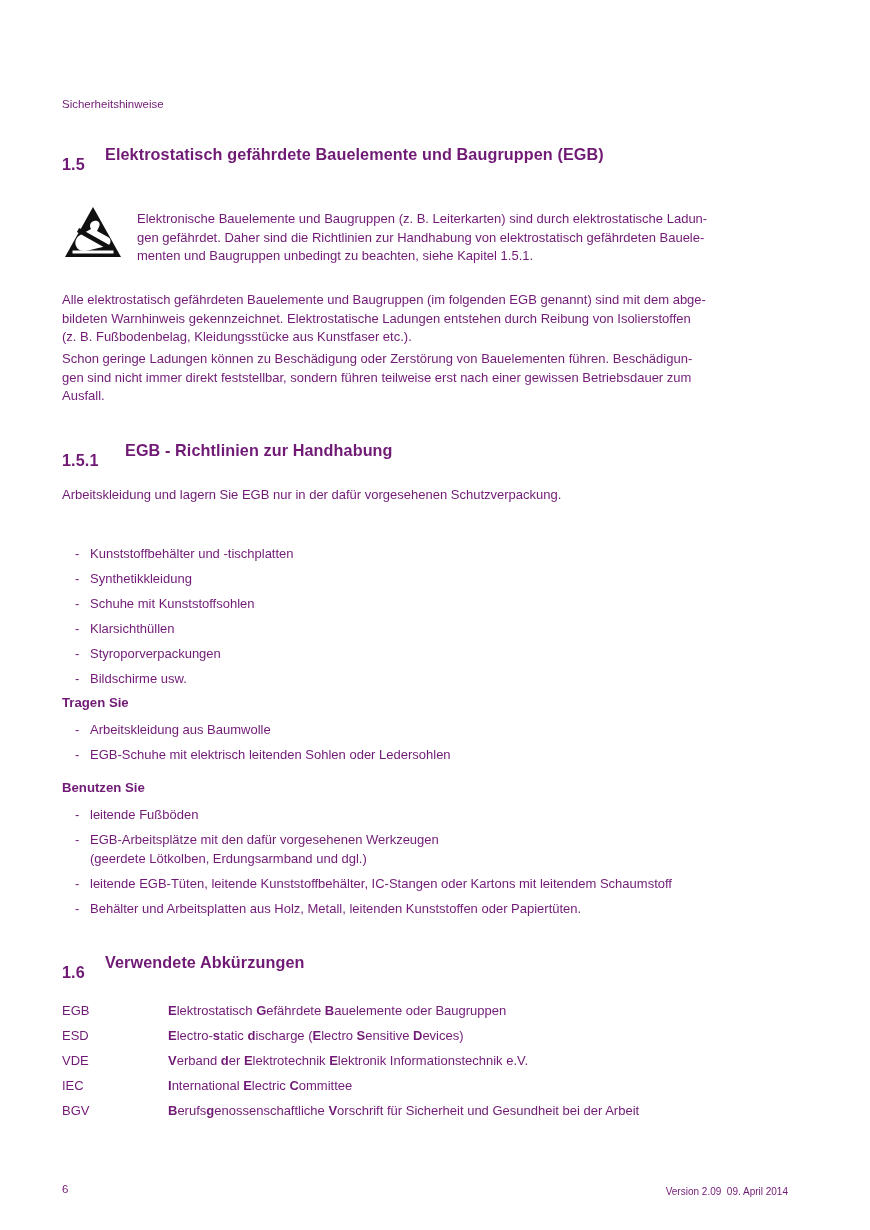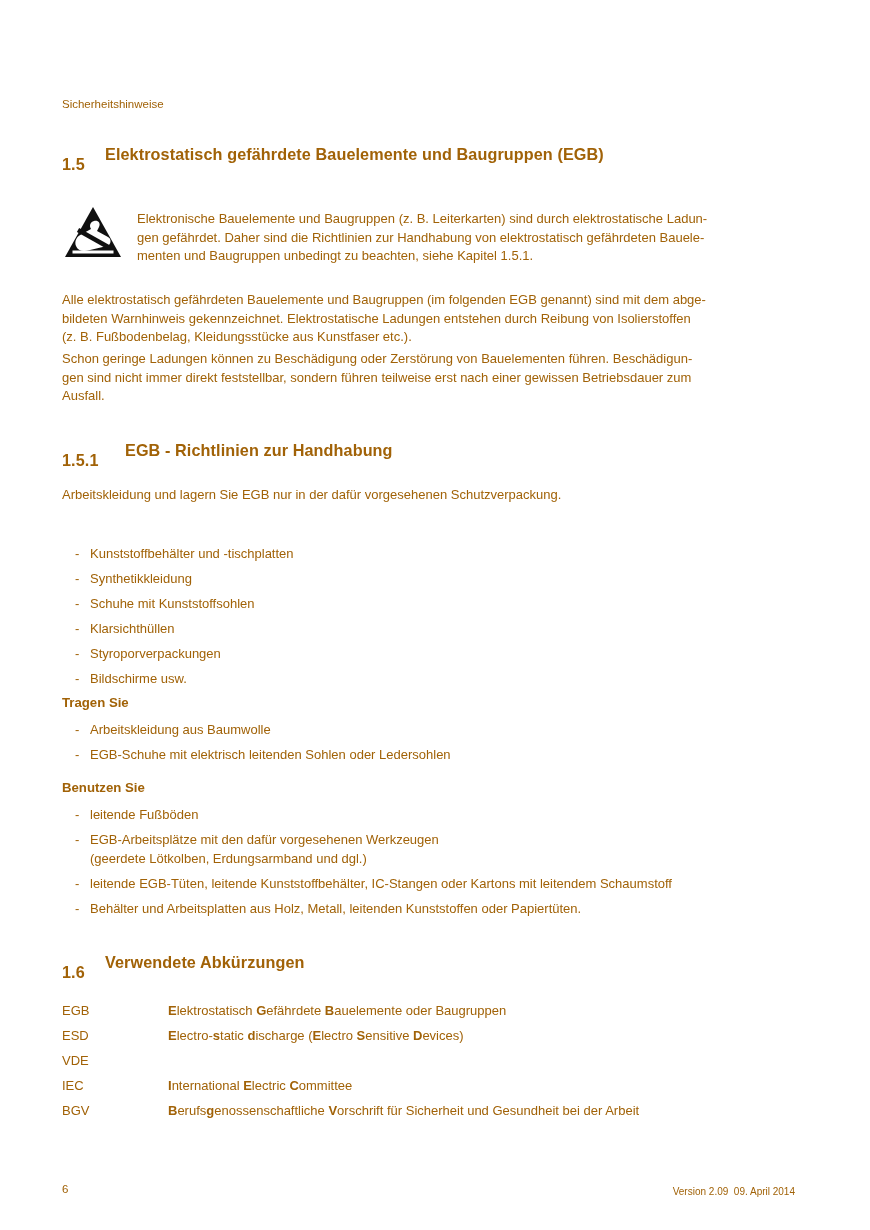--- a/index.html
+++ b/index.html
@@ -1,36 +1,36 @@
 <!DOCTYPE html>
 <html><head>
 <meta charset="utf-8">
 <style>
   html,body{margin:0;padding:0;background:#fff;}
   .page{position:relative;width:870px;height:1230px;background:#ffffff;
-        font-family:"Liberation Sans",sans-serif;color:#a16207;overflow:hidden;}
+        font-family:"Liberation Sans",sans-serif;color:#701a75;overflow:hidden;}
   .abs{position:absolute;left:62px;width:726px;}
   .running-header{font-size:11.5px;}
   .h1{font-size:16.2px;font-weight:bold;display:flex;letter-spacing:.1px;}
   .h1 .hnum{width:43px;flex:none;margin-top:10px;}
   .h2 .hnum{width:63px;flex:none;}
   .para{font-size:13px;line-height:18.5px;}
   .line{white-space:pre;}
   .warning{display:flex;align-items:flex-start;}
   .esd-icon{flex:none;margin-left:2px;}
   .wtext{margin-left:15px;margin-top:4px;font-size:13px;line-height:18.5px;}
   .subhead{font-size:13.2px;font-weight:bold;}
   .li{display:flex;padding-left:13px;margin-bottom:6.5px;font-size:13px;line-height:18.5px;}
   .li .dash{width:15px;flex:none;}
   .li-text{flex:1;}
   .abbrev-row{display:flex;height:25px;font-size:13px;align-items:flex-start;}
   .abbrev-term{width:106px;flex:none;}
   .abbrev-def b{font-weight:bold;}
   .footer-left{position:absolute;left:62px;top:1183px;font-size:11.5px;}
-  .footer-right{position:absolute;right:75px;top:1186px;font-size:10px;white-space:pre;}
+  .footer-right{position:absolute;right:82px;top:1186px;font-size:10px;white-space:pre;}
 </style>
 </head>
 <body>
 
 <div class="page">
 
   <div class="abs running-header" style="top:98px">Sicherheitshinweise</div>
 
   <div class="abs h1" style="top:145px">
     <span class="hnum">1.5</span>
@@ -168,20 +168,21 @@
       <div class="abbrev-row">
         <span class="abbrev-term">EGB</span>
         <span class="abbrev-def"><b>E</b><span>lektrostatisch </span><b>G</b><span>efährdete </span><b>B</b><span>auelemente oder Baugruppen</span></span>
       </div>
       <div class="abbrev-row">
         <span class="abbrev-term">ESD</span>
         <span class="abbrev-def"><b>E</b><span>lectro-</span><b>s</b><span>tatic </span><b>d</b><span>ischarge (</span><b>E</b><span>lectro </span><b>S</b><span>ensitive </span><b>D</b><span>evices)</span></span>
       </div>
       <div class="abbrev-row">
         <span class="abbrev-term">VDE</span>
+        <span class="abbrev-def"><b>V</b><span>erband </span><b>d</b><span>er </span><b>E</b><span>lektrotechnik </span><b>E</b><span>lektronik Informationstechnik e.V.</span></span>
       </div>
       <div class="abbrev-row">
         <span class="abbrev-term">IEC</span>
         <span class="abbrev-def"><b>I</b><span>nternational </span><b>E</b><span>lectric </span><b>C</b><span>ommittee</span></span>
       </div>
       <div class="abbrev-row">
         <span class="abbrev-term">BGV</span>
         <span class="abbrev-def"><b>B</b><span>erufs</span><b>g</b><span>enossenschaftliche </span><b>V</b><span>orschrift für Sicherheit und Gesundheit bei der Arbeit</span></span>
       </div>
     </div>

